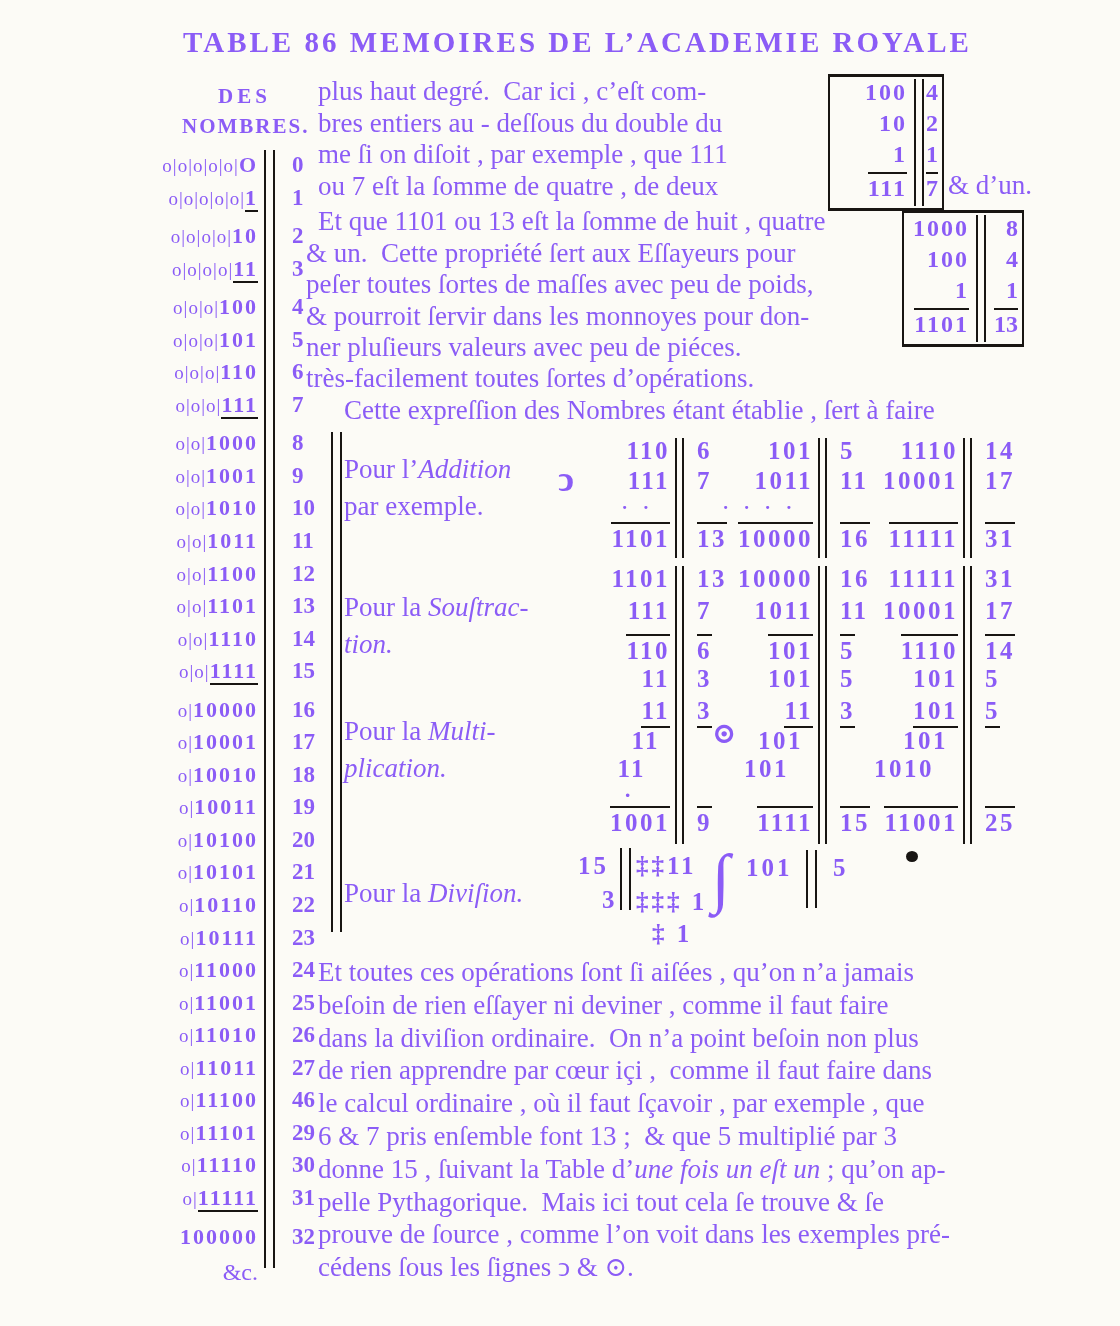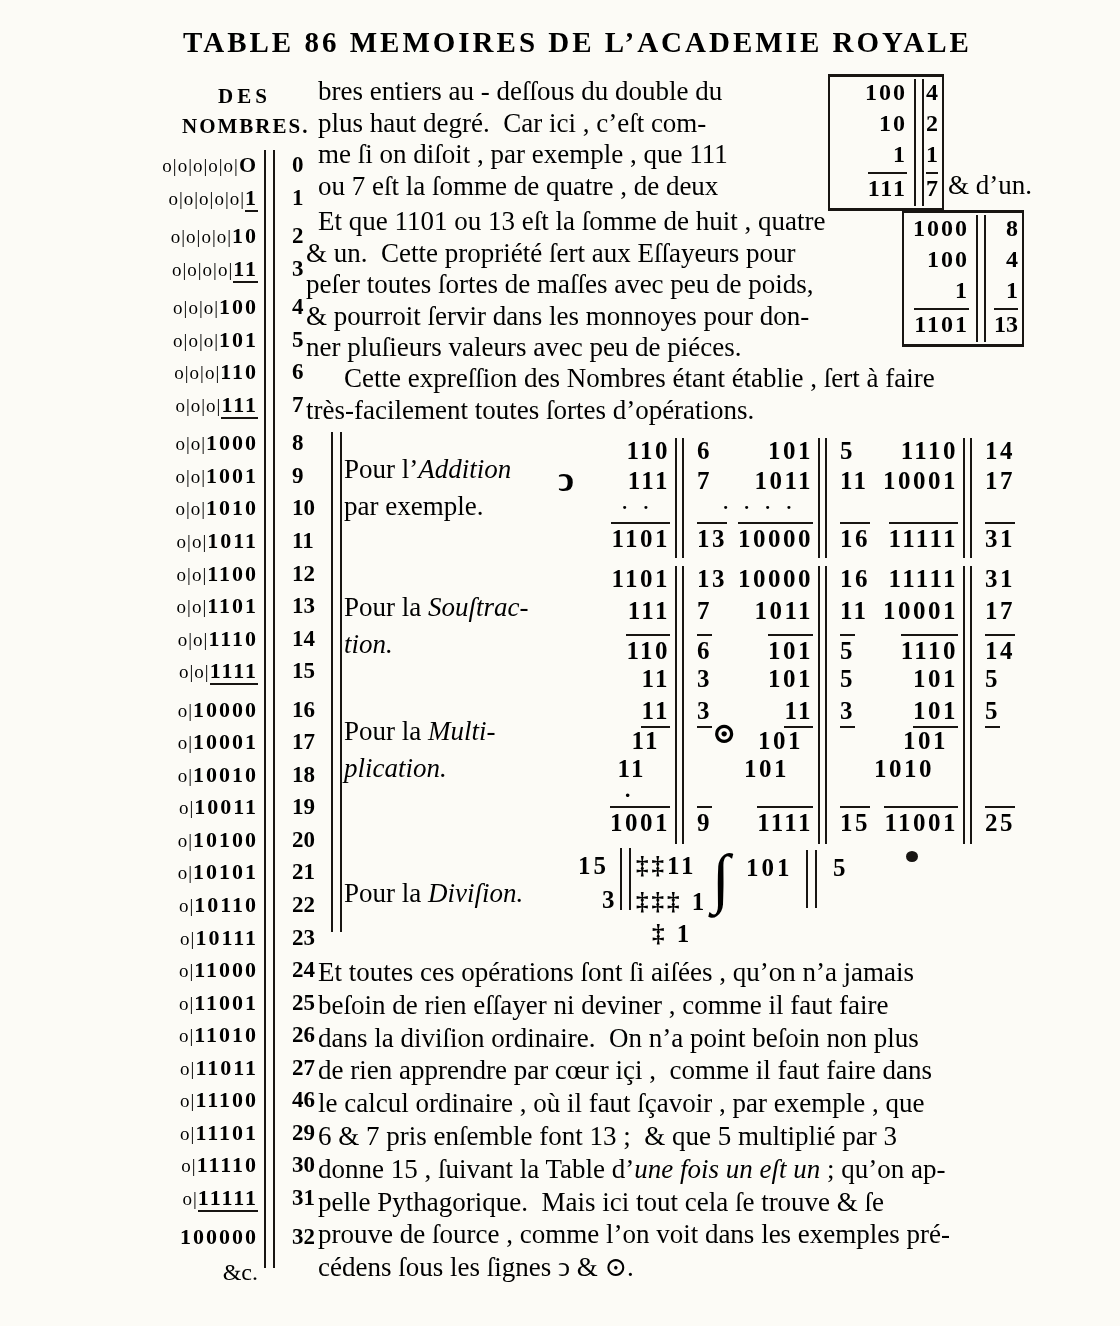--- a/index.html
+++ b/index.html
@@ -1,19 +1,19 @@
 <!DOCTYPE html>
 <html><head>
 <meta charset="utf-8">
 <style>
   html,body{margin:0;padding:0;background:#e8e6df;}
   .page{
     position:relative;width:1120px;height:1326px;background:#fcfbf6;
     font-family:"Liberation Serif","DejaVu Serif","DejaVu Sans",serif;
-    color:#000000;overflow:hidden;margin:0 auto;
+    color:#8b5cf6;overflow:hidden;margin:0 auto;
   }
   .abs{position:absolute;}
   .header{
     left:183px;top:26px;font-size:29px;font-weight:700;letter-spacing:3px;white-space:pre;
   }
   .margin-word{font-size:21px;font-weight:600;letter-spacing:4px;}
   
   .numtable{left:130px;top:152px;}
   .ntrow{display:flex;align-items:baseline;height:32.55px;}
   .ntrow.gap{margin-bottom:6px;justify-content:center;}
@@ -198,23 +198,23 @@
       <div class="ntrow">
         <span class="bincell"><span class="bz"></span><span class="bv">100000</span></span>
         <span class="deccell">32</span>
       </div>
       <div class="etcrow">&amp;c.</div>
     </div>
 
   <div class="dvr" style="left:264px;top:150px;height:1118px;"></div>
   <div class="dvr" style="left:331px;top:432px;height:500px;"></div>
 
-  <div class="para" id="p1" style="left:318px;top:76px;"><div class="line">bres entiers au - deſſous du double du</div><div class="line">plus haut degré.  Car ici , c’eſt com-</div><div class="line">me ſi on diſoit , par exemple , que 111</div><div class="line">ou 7 eſt la ſomme de quatre , de deux</div></div>
+  <div class="para" id="p1" style="left:318px;top:76px;"><div class="line">plus haut degré.  Car ici , c’eſt com-</div><div class="line">bres entiers au - deſſous du double du</div><div class="line">me ſi on diſoit , par exemple , que 111</div><div class="line">ou 7 eſt la ſomme de quatre , de deux</div></div>
   <div class="para" id="p2" style="left:306px;top:206px;"><div class="line" style="padding-left: 12px;">Et que 1101 ou 13 eſt la ſomme de huit , quatre</div><div class="line">&amp; un.  Cette propriété ſert aux Eſſayeurs pour</div><div class="line">peſer toutes ſortes de maſſes avec peu de poids,</div><div class="line">&amp; pourroit ſervir dans les monnoyes pour don-</div><div class="line">ner pluſieurs valeurs avec peu de piéces.</div></div>
-  <div class="para" id="p3" style="left:306px;top:363px;"><div class="line" style="padding-left: 38px;">Cette expreſſion des Nombres étant établie , ſert à faire</div><div class="line">très-facilement toutes ſortes d’opérations.</div></div>
+  <div class="para" id="p3" style="left:306px;top:363px;"><div class="line">très-facilement toutes ſortes d’opérations.</div><div class="line" style="padding-left: 38px;">Cette expreſſion des Nombres étant établie , ſert à faire</div></div>
 
   <div class="sidetable" style="left:828px;top:74px;width:112px;">
     <div class="strow">
       <span class="b">100</span>
       <span class="sep"></span>
       <span class="d">4</span>
     </div>
     <div class="strow">
       <span class="b">10</span>
       <span class="sep"></span>

